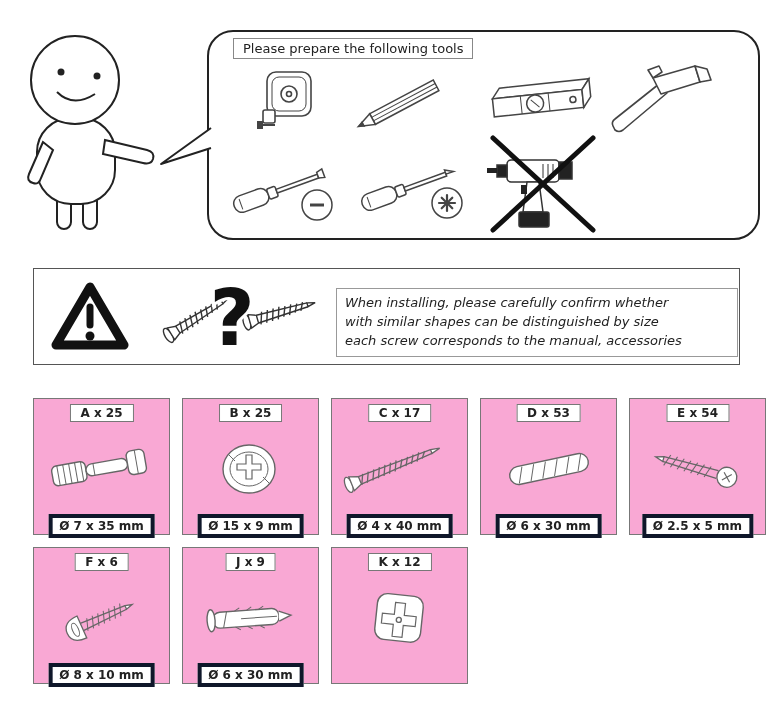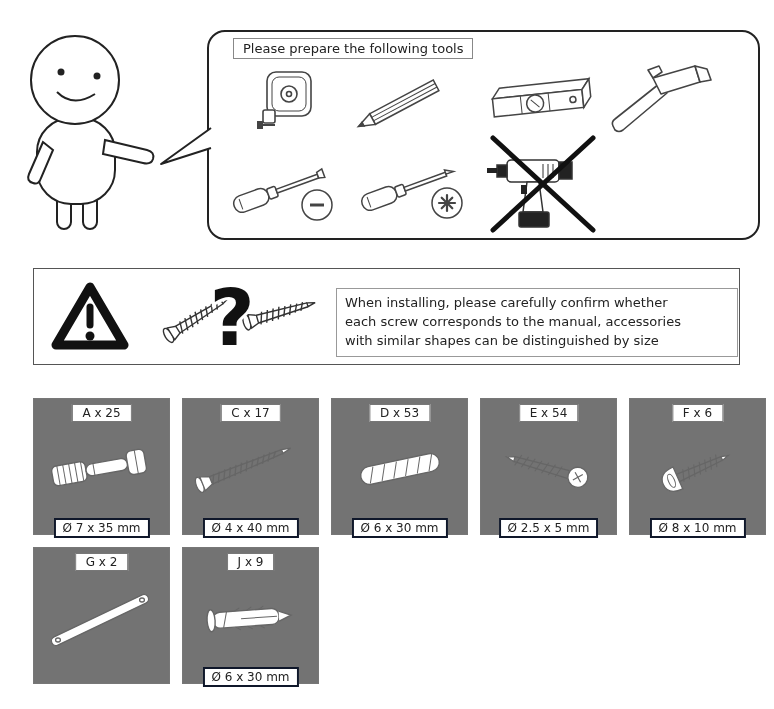--- a/index.html
+++ b/index.html
@@ -3,54 +3,54 @@
 <meta charset="utf-8">
 <style>
   * { margin:0; padding:0; box-sizing:border-box; }
   html,body { background:#fff; }
   body { font-family:"DejaVu Sans","Liberation Sans",sans-serif; color:#222; }
   .canvas { position:relative; width:774px; height:709px; background:#fff; overflow:hidden; }
 
   
   .figure { position:absolute; left:5px; top:22px; }
   .bubble { position:absolute; left:207px; top:30px; width:553px; height:210px;
-            border:2px solid #222; border-radius:18px; background:#fff; }
+            border:2px solid #222; border-radius:26px; background:#fff; }
   .bubble-tail { position:absolute; left:156px; top:126px; z-index:2; }
   .bubble-title { position:absolute; left:24px; top:6px; border:1px solid #888;
                   padding:2px 9px; font-size:13px; background:#fff; white-space:nowrap; }
   .tool { position:absolute; }
   .t-tape { left:46px; top:36px; }
   .t-pencil { left:140px; top:42px; }
   .t-level { left:276px; top:32px; }
   .t-hammer { left:392px; top:24px; }
   .t-flat { left:20px; top:118px; }
   .t-phil { left:148px; top:116px; }
   .t-drill { left:276px; top:100px; }
 
   
   .warning { position:absolute; left:33px; top:268px; width:707px; height:97px;
              border:1px solid #555; background:#fff; }
   .warning-triangle { position:absolute; left:16px; top:11px; }
   .warning-screws { position:absolute; left:122px; top:2px; }
   .warning-textbox { position:absolute; left:302px; top:19px; width:402px;
                      border:1px solid #999; padding:5px 8px; font-size:13px;
-                     line-height:1.45; background:#fff; }
+                     line-height:1.45; background:#fff;font-style:italic; }
   .warning-textbox span { display:block; white-space:nowrap; }
 
   
   .parts { position:absolute; left:33px; top:398px; display:grid;
            grid-template-columns:repeat(5,137px); grid-auto-rows:137px; gap:12px; }
-  .part-box { position:relative; border:1px solid #777; background:#737373; }
+  .part-box { position:relative; border:1px solid #777; background:#f9a8d4;font-weight:bold; }
   .part-label { position:absolute; top:5px; left:50%; transform:translateX(-50%);
                 border:1px solid #777; padding:1px 10px; font-size:12px;
                 background:#fff; white-space:nowrap; }
   .part-art { position:absolute; left:4px; right:4px; top:26px; bottom:22px;
               display:flex; align-items:center; justify-content:center; }
   .part-size { position:absolute; bottom:-4px; left:50%; transform:translateX(-50%);
-               border:2px solid #0f172a; padding:1px 7px; font-size:12px;
+               border:4px solid #0f172a; padding:1px 7px; font-size:12px;
                background:#fff; white-space:nowrap; z-index:1; }
 </style>
 </head>
 <body>
 
 <div class="canvas">
 
   <svg class="figure" width="175" height="215" viewBox="0 0 175 215">
     <g fill="#fff" stroke="#222" stroke-width="2">
       <rect x="52" y="170" width="14" height="37" rx="7"></rect>
@@ -201,22 +201,22 @@
         <line x1="44" y1="-5" x2="40" y2="5"></line>
           <line x1="50" y1="-5" x2="46" y2="5"></line>
         <line x1="56" y1="-4" x2="52" y2="4"></line>
           <line x1="62" y1="-4" x2="58" y2="4"></line>
       </g>
       <text x="76" y="74" font-size="78" font-weight="bold" fill="#111" text-anchor="middle" stroke="#fff" stroke-width="6" paint-order="stroke" font-family="DejaVu Sans, sans-serif">?</text>
     </svg>
 
     <div class="warning-textbox">
       <span>When installing, please carefully confirm whether</span>
+      <span>with similar shapes can be distinguished by size</span>
       <span>each screw corresponds to the manual, accessories</span>
-      <span>with similar shapes can be distinguished by size</span>
     </div>
   </div>
 
   <div class="parts">
 
     <div class="part-box">
       <div class="part-label">A x 25</div>
       <div class="part-art">
         <svg width="124" height="70" viewBox="0 0 124 70">
           <g transform="rotate(-10 62 35)" fill="#fff" stroke="#666" stroke-width="1.4">
@@ -229,20 +229,35 @@
             <rect x="46" y="28" width="42" height="12" rx="6"></rect>
             <line x1="54" y1="28" x2="54" y2="40" stroke-width="1"></line>
             <rect x="88" y="22" width="18" height="24" rx="5"></rect>
             <line x1="97" y1="22" x2="97" y2="46" stroke-width="1"></line>
           </g>
         </svg>
       </div>
       <div class="part-size">Ø 7 x 35 mm</div>
     </div>
 
+    <div class="part-box">
+      <div class="part-label">B x 25</div>
+      <div class="part-art">
+        <svg width="124" height="70" viewBox="0 0 124 70">
+          <g fill="#fff" stroke="#666" stroke-width="1.4">
+            <ellipse cx="60" cy="35" rx="26" ry="24"></ellipse>
+            <ellipse cx="60" cy="35" rx="19" ry="17" stroke-width="1"></ellipse>
+            <path d="M57,21 h6 v9 h9 v6 h-9 v9 h-6 v-9 h-9 v-6 h9 Z" stroke-width="1.2"></path>
+            <line x1="40" y1="21" x2="46" y2="27" stroke-width="1"></line>
+            <line x1="80" y1="49" x2="74" y2="43" stroke-width="1"></line>
+          </g>
+        </svg>
+      </div>
+      <div class="part-size">Ø 15 x 9 mm</div>
+    </div>
 
     <div class="part-box">
       <div class="part-label">C x 17</div>
       <div class="part-art">
         <svg width="124" height="70" viewBox="0 0 124 70">
           <g transform="translate(8,52) rotate(-22)" fill="#fff" stroke="#666" stroke-width="1.3">
             <ellipse cx="3" cy="0" rx="3.5" ry="8"></ellipse>
             <path d="M6,-7.5 L15,-4 L15,4 L6,7.5 Z"></path>
             <line x1="15" y1="-4" x2="92" y2="-2"></line>
             <line x1="15" y1="4" x2="92" y2="2"></line>
@@ -323,47 +338,47 @@
             <line x1="66" y1="29" x2="62" y2="41" stroke-width="1"></line>
             <line x1="72" y1="29" x2="68" y2="41" stroke-width="1"></line>
             <line x1="78" y1="29" x2="74" y2="41" stroke-width="1"></line>
             <line x1="84" y1="29" x2="80" y2="41" stroke-width="1"></line>
           </g>
         </svg>
       </div>
       <div class="part-size">Ø 8 x 10 mm</div>
     </div>
 
-    <div class="part-box">
-      <div class="part-label">G x 2</div>
-      <div class="part-art">
-        <svg width="124" height="70" viewBox="0 0 124 70">
-          <g fill="#fff" stroke="#666" stroke-width="1.3">
-            <path d="M14.1,53.9 L102.1,11.9 A4.5,4.5 0 0 1 105.9,20.1 L17.9,62.1 A4.5,4.5 0 0 1 14.1,53.9 Z"></path>
-            <ellipse cx="18" cy="57" rx="2.4" ry="2"></ellipse>
-            <ellipse cx="102" cy="17" rx="2.4" ry="2"></ellipse>
-          </g>
-        </svg>
-      </div>
-    </div>
 
 
     <div class="part-box">
       <div class="part-label">J x 9</div>
       <div class="part-art">
         <svg width="124" height="70" viewBox="0 0 124 70">
           <g transform="rotate(-4 62 35)" fill="#fff" stroke="#666" stroke-width="1.4">
             <rect x="24" y="27" width="66" height="16" rx="7"></rect>
             <ellipse cx="22" cy="35" rx="4" ry="11"></ellipse>
             <line x1="38" y1="27" x2="34" y2="43" stroke-width="1"></line>
             <path d="M46,27 l5,-3 M58,27 l5,-3 M70,27 l5,-3" stroke-width="1" fill="none"></path>
             <path d="M46,43 l5,3 M58,43 l5,3 M70,43 l5,3" stroke-width="1" fill="none"></path>
             <line x1="52" y1="35" x2="88" y2="35" stroke-width="1"></line>
             <path d="M90,30 L102,35 L90,40" fill="#fff"></path>
           </g>
         </svg>
       </div>
       <div class="part-size">Ø 6 x 30 mm</div>
     </div>
 
+    <div class="part-box">
+      <div class="part-label">K x 12</div>
+      <div class="part-art">
+        <svg width="124" height="70" viewBox="0 0 124 70">
+          <g transform="rotate(6 62 35)" fill="#fff" stroke="#666" stroke-width="1.4">
+            <rect x="38" y="12" width="46" height="46" rx="10"></rect>
+            <path d="M56,20 h10 v12 h12 v10 h-12 v12 h-10 v-12 h-12 v-10 h12 Z" stroke-width="1.2"></path>
+            <circle cx="61" cy="37" r="2.5"></circle>
+          </g>
+        </svg>
+      </div>
+    </div>
 
   </div>
 </div>
 
 </body></html>

